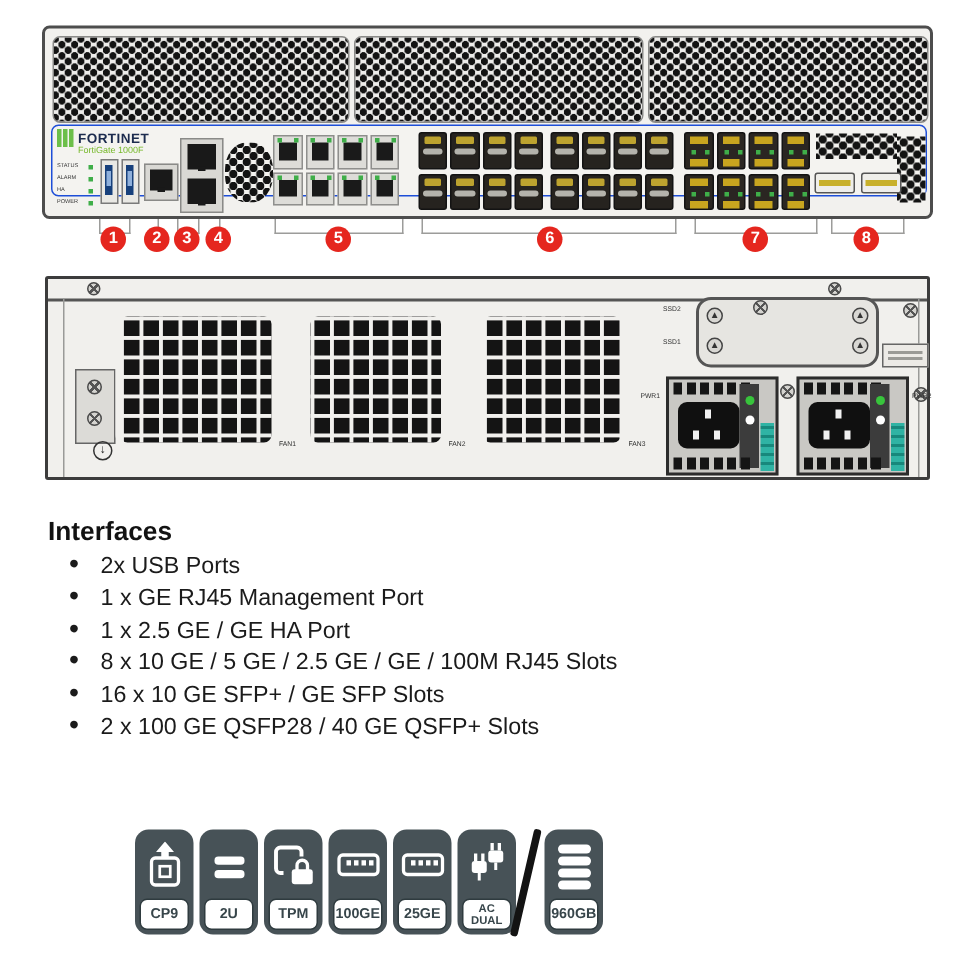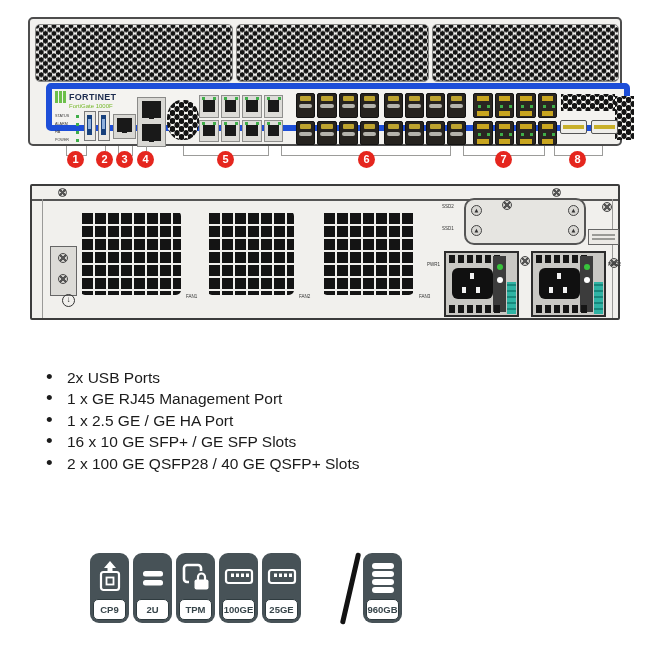--- a/index.html
+++ b/index.html
@@ -4,21 +4,21 @@
 <style>
   html,body{margin:0;padding:0;background:#fff}
   #stage{position:relative;width:650px;height:650px;background:#fff;font-family:"Liberation Sans",sans-serif;overflow:hidden}
 
   
   #front{position:absolute;left:28px;top:17px;width:594px;height:129px;background:#f2f1ee;border:2px solid #4d4d4d;border-radius:5px;box-sizing:border-box}
   .vent{position:absolute;top:5px;height:56px;border:1px solid #8a8a88;border-radius:5px;
     background-color:#edecea;
     background-image:radial-gradient(circle closest-side,#131313 62%,transparent 70%),radial-gradient(circle closest-side,#131313 62%,transparent 70%);
     background-size:8.5px 7.5px;background-position:1px 1px,5.2px 4.7px}
-  #portbar{position:absolute;left:16px;top:64px;width:584px;height:48px;border:6px solid #1d4ed8;border-radius:5px;background:#f4f3f0;box-sizing:border-box}
+  #portbar{position:absolute;left:4px;top:64px;width:584px;height:48px;border:1px solid #1d4ed8;border-radius:5px;background:#f4f3f0;box-sizing:border-box}
 
   .brandrow{position:absolute;left:3px;top:2px;display:flex;align-items:flex-start}
   .gbar{width:2.5px;height:12px;background:#6cbf4a;margin-right:1.5px}
   .brand{font-size:9px;font-weight:bold;color:#1c2b4e;letter-spacing:.3px;line-height:12px;margin-left:2px}
   .model{position:absolute;left:17px;top:14px;font-size:6px;color:#76b82a;white-space:nowrap}
 
   .led-col{position:absolute;left:3px;top:24px;width:26px}
   .led-row{position:relative;height:8px}
   .led-row span{position:absolute;left:0;top:1px;font-size:6px;transform:scale(.62);transform-origin:left top;color:#3a3a3a;white-space:nowrap}
   .led-row i{position:absolute;right:2px;top:1.5px;width:3.5px;height:3.5px;background:#3fae49}
@@ -266,24 +266,26 @@
     </div>
     <div class="psu" style="left:499px">
       <div class="inlet"></div>
       <div class="pstrip"></div>
       <div class="handle"></div>
     </div>
     <div class="tinylabel" style="left:395px;top:76px">PWR1</div>
     <div class="tinylabel" style="left:576px;top:76px">PWR2</div>
   </div>
 
+  <div id="iface-heading">Interfaces</div>
   <ul id="iface-list">
       <li>2x USB Ports</li>
       <li>1 x GE RJ45 Management Port</li>
       <li>1 x 2.5 GE / GE HA Port</li>
+      <li>8 x 10 GE / 5 GE / 2.5 GE / GE / 100M RJ45 Slots</li>
       <li>16 x 10 GE SFP+ / GE SFP Slots</li>
       <li>2 x 100 GE QSFP28 / 40 GE QSFP+ Slots</li>
     </ul>
 
   <div class="badge" style="left:90px">
     <span class="bicon">
       <svg width="26" height="32" viewBox="0 0 26 32">
           <polygon points="13,0 19,7 15.5,7 15.5,11 10.5,11 10.5,7 7,7" fill="#fff"></polygon>
           <rect x="4" y="11" width="18" height="18" rx="2.5" fill="none" stroke="#fff" stroke-width="2.2"></rect>
           <rect x="9.5" y="16.5" width="7" height="7" fill="none" stroke="#fff" stroke-width="1.8"></rect>
@@ -327,20 +329,35 @@
       <svg width="32" height="32" viewBox="0 0 32 32">
           <rect x="3" y="9" width="26" height="13" rx="2.5" fill="none" stroke="#fff" stroke-width="2.2"></rect>
           <rect x="8" y="12.5" width="3" height="3.5" fill="#fff"></rect>
           <rect x="13" y="12.5" width="3" height="3.5" fill="#fff"></rect>
           <rect x="18" y="12.5" width="3" height="3.5" fill="#fff"></rect>
           <rect x="23" y="12.5" width="3" height="3.5" fill="#fff"></rect>
         </svg>
     </span>
     <span class="pill">25GE</span>
   </div>
+  <div class="badge" style="left:305px">
+    <span class="bicon">
+      <svg width="30" height="34" viewBox="0 0 30 34">
+          <rect x="6" y="9" width="2.2" height="5" fill="#fff"></rect>
+          <rect x="10.8" y="9" width="2.2" height="5" fill="#fff"></rect>
+          <rect x="4.5" y="14" width="10" height="8" rx="2" fill="#fff"></rect>
+          <rect x="8.5" y="22" width="2" height="5" fill="#fff"></rect>
+          <rect x="17" y="2" width="2.2" height="5" fill="#fff"></rect>
+          <rect x="21.8" y="2" width="2.2" height="5" fill="#fff"></rect>
+          <rect x="15.5" y="7" width="10" height="8" rx="2" fill="#fff"></rect>
+          <rect x="19.5" y="15" width="2" height="5" fill="#fff"></rect>
+        </svg>
+    </span>
+    <span class="pill small">AC DUAL</span>
+  </div>
   <div id="slash"></div>
   <div class="badge" style="left:363px">
     <span class="bicon">
       <svg width="30" height="34" viewBox="0 0 30 34">
           <rect x="4" y="3" width="22" height="6" rx="3" fill="#fff"></rect>
           <rect x="4" y="11" width="22" height="6" rx="3" fill="#fff"></rect>
           <rect x="4" y="19" width="22" height="6" rx="3" fill="#fff"></rect>
           <rect x="4" y="27" width="22" height="6" rx="3" fill="#fff"></rect>
         </svg>
     </span>

